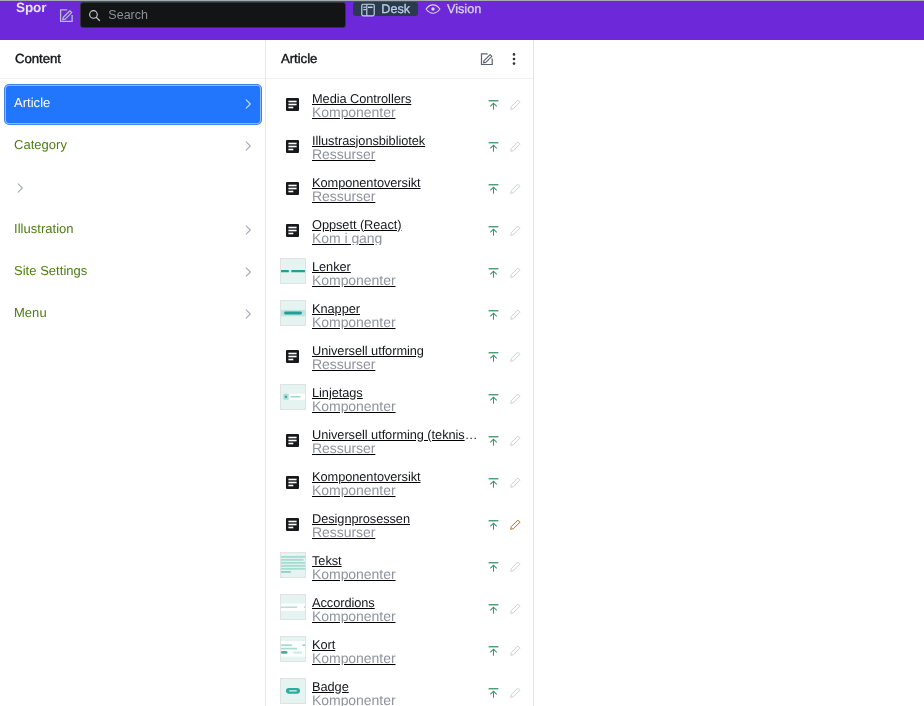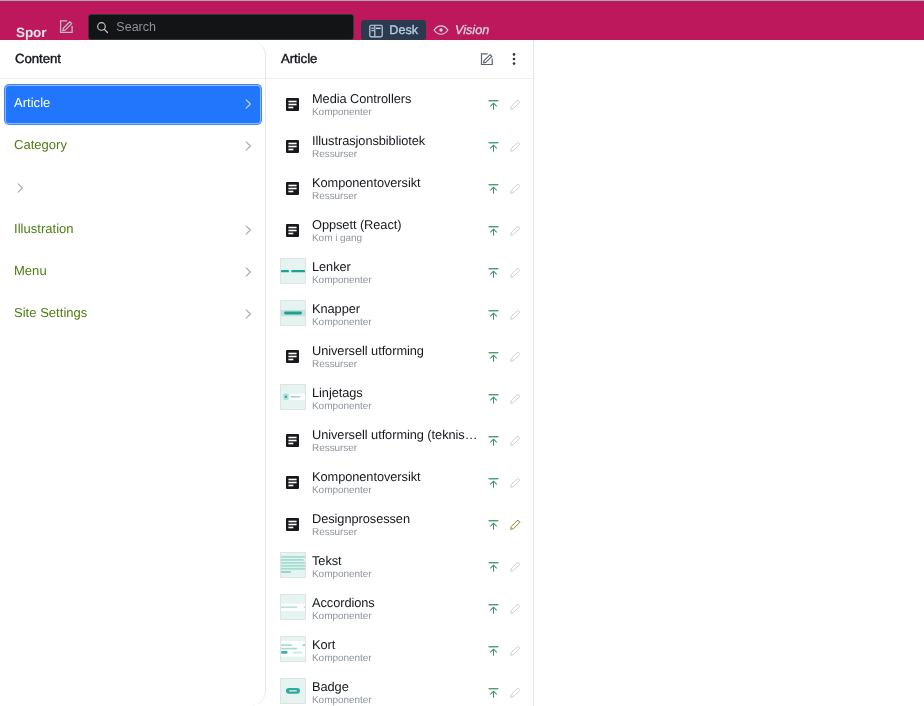--- a/index.html
+++ b/index.html
@@ -2,47 +2,47 @@
 <html><head>
 <meta charset="utf-8">
 <style>
 *{box-sizing:border-box;margin:0;padding:0;}
 html,body{width:924px;height:706px;overflow:hidden;}
 body{font-family:"Liberation Sans",sans-serif;background:#fff;
  -webkit-font-smoothing:antialiased;text-rendering:geometricPrecision;}
 #app{width:924px;height:706px;display:flex;flex-direction:column;}
 
 
-.topbar{height:40px;flex:0 0 40px;background:#be185d;display:flex;align-items:flex-end;
+.topbar{height:40px;flex:0 0 40px;background:#6d28d9;display:flex;align-items:flex-start;
  padding:1px 8px 0 16px;position:relative;z-index:5;
  border-top:1px solid #a7abb2;}
 .logo{color:#e3e5e8;font-size:13.5px;font-weight:700;letter-spacing:-.1px;line-height:1;position:relative;top:-1px;}
 .tb-iconbtn{width:27px;height:27px;margin-left:7px;border-radius:3px;display:flex;
  align-items:center;justify-content:center;cursor:pointer;}
 .tb-iconbtn svg{display:block;}
-.searchwrap{margin-left:8px;width:266px;height:26px;background:#121416;
+.searchwrap{width:266px;height:26px;background:#121416;
  border:1px solid #33373b;border-radius:3px;display:flex;align-items:center;padding:0 7px;}
 .searchwrap .si{flex:0 0 13px;height:13px;margin-right:7px;}
 .searchwrap input{flex:1;background:transparent;border:0;outline:0;color:#cfd3d8;
  font-family:inherit;font-size:12.5px;line-height:1;}
 .searchwrap input::placeholder{color:#8b9199;opacity:1;}
 .tools{margin-left:7px;display:flex;align-items:center;}
-.toolbtn{height:20px;display:flex;align-items:center;border-radius:3px;padding:0 8px 0 7px;
+.toolbtn{height:14px;display:flex;align-items:center;border-radius:3px;padding:0 8px 0 7px;
  cursor:pointer;}
 .toolbtn .ti{width:15px;height:15px;margin-right:6px;display:block;}
 .toolbtn .ti.eye{width:16px;height:16px;margin-right:6px;}
 .toolbtn span{font-size:12.6px;font-weight:400;line-height:1;-webkit-text-stroke:0.32px currentColor;}
 .toolbtn.active{background:#2c3a4e;}
 .toolbtn.active span{color:#b9ccea;}
-.toolbtn:not(.active) span{color:#d3d6db;font-style:italic;}
+.toolbtn:not(.active) span{color:#d3d6db;}
 
 
 .panes{flex:1;display:flex;min-height:0;background:#fff;}
 .pane-sidebar{width:266px;flex:0 0 266px;border-right:1px solid #e7e8eb;display:flex;
- flex-direction:column;min-height:0;border-radius:16px;}
+ flex-direction:column;min-height:0;}
 .pane-list{width:268px;flex:0 0 268px;border-right:1px solid #e3e4e8;display:flex;
  flex-direction:column;min-height:0;}
 .pane-rest{flex:1;background:#fff;}
 
 .pane-head{height:39px;flex:0 0 39px;display:flex;align-items:center;
  border-bottom:1px solid #eceef0;padding:0 6px 0 15px;}
 .pane-head h2{font-size:13.2px;font-weight:400;color:#14171c;line-height:1;letter-spacing:-.05px;
  -webkit-text-stroke:0.42px #14171c;}
 .pane-head .spacer{flex:1;}
 .head-btn{width:27px;height:27px;display:flex;align-items:center;justify-content:center;
@@ -58,24 +58,24 @@
 .side-item.selected .inner{background:#2276fc;box-shadow:0 0 0 1px #8fb9fb,0 0 0 2px #4184ee;}
 .side-item.selected .lbl{color:#fff;}
 .side-item.selected .chev{opacity:.72;}
 
 
 .list-scroll{flex:1;overflow:hidden;position:relative;padding-top:5px;}
 .row{height:42px;display:flex;align-items:center;padding:0 7px 0 14px;cursor:pointer;}
 .row .media{width:26px;height:26px;flex:0 0 26px;margin-right:6px;display:flex;
  align-items:center;justify-content:center;position:relative;top:-2px;}
 .row .media .docico{position:relative;top:1px;left:-1px;display:block;line-height:0;}
-.row .txt{display:block;flex:1;min-width:0;padding-right:0px;}
+.row .txt{display:block;flex:1;min-width:0;padding-right:0px;text-decoration:underline;}
 .row .t1{display:block;font-size:12.8px;color:#14171c;line-height:14px;white-space:nowrap;overflow:hidden;
  text-overflow:ellipsis;letter-spacing:-.06px;}
-.row .t2{display:block;font-size:10px;letter-spacing:-0.05px;color:#8e949e;line-height:13px;margin-top:0;white-space:nowrap;
+.row .t2{display:block;font-size:14px;letter-spacing:-0.05px;color:#8e949e;line-height:13px;margin-top:0;white-space:nowrap;
  overflow:hidden;text-overflow:ellipsis;}
 .row .acts{display:flex;align-items:center;flex:0 0 auto;}
 .row .act{width:21px;height:21px;display:flex;align-items:center;justify-content:center;position:relative;top:-1px;}
 .row .act:first-child{margin-right:1px;}
 .thumb{width:26px;height:26px;background:#e6f4f1;border:1px solid #dfe3e4;
  overflow:hidden;position:relative;line-height:0;}
 </style>
 </head>
 <body>
 
@@ -152,28 +152,28 @@
           </div>
           <div class="side-item">
             <span class="inner"></span>
             <span class="lbl">Illustration</span>
             <span class="chev"><svg width="12" height="12" viewBox="0 0 12 12" fill="none" aria-hidden="true">
                 <path d="M4.2 1.9L8.3 6l-4.1 4.1" stroke="#9298a3" stroke-width="1.15" stroke-linecap="round" stroke-linejoin="round"></path>
               </svg></span>
           </div>
           <div class="side-item">
             <span class="inner"></span>
-            <span class="lbl">Menu</span>
+            <span class="lbl">Site Settings</span>
             <span class="chev"><svg width="12" height="12" viewBox="0 0 12 12" fill="none" aria-hidden="true">
                 <path d="M4.2 1.9L8.3 6l-4.1 4.1" stroke="#9298a3" stroke-width="1.15" stroke-linecap="round" stroke-linejoin="round"></path>
               </svg></span>
           </div>
           <div class="side-item">
             <span class="inner"></span>
-            <span class="lbl">Site Settings</span>
+            <span class="lbl">Menu</span>
             <span class="chev"><svg width="12" height="12" viewBox="0 0 12 12" fill="none" aria-hidden="true">
                 <path d="M4.2 1.9L8.3 6l-4.1 4.1" stroke="#9298a3" stroke-width="1.15" stroke-linecap="round" stroke-linejoin="round"></path>
               </svg></span>
           </div>
         </div>
   </div>
 
   <div class="pane-list">
     <div class="pane-head">
       <h2>Article</h2>

